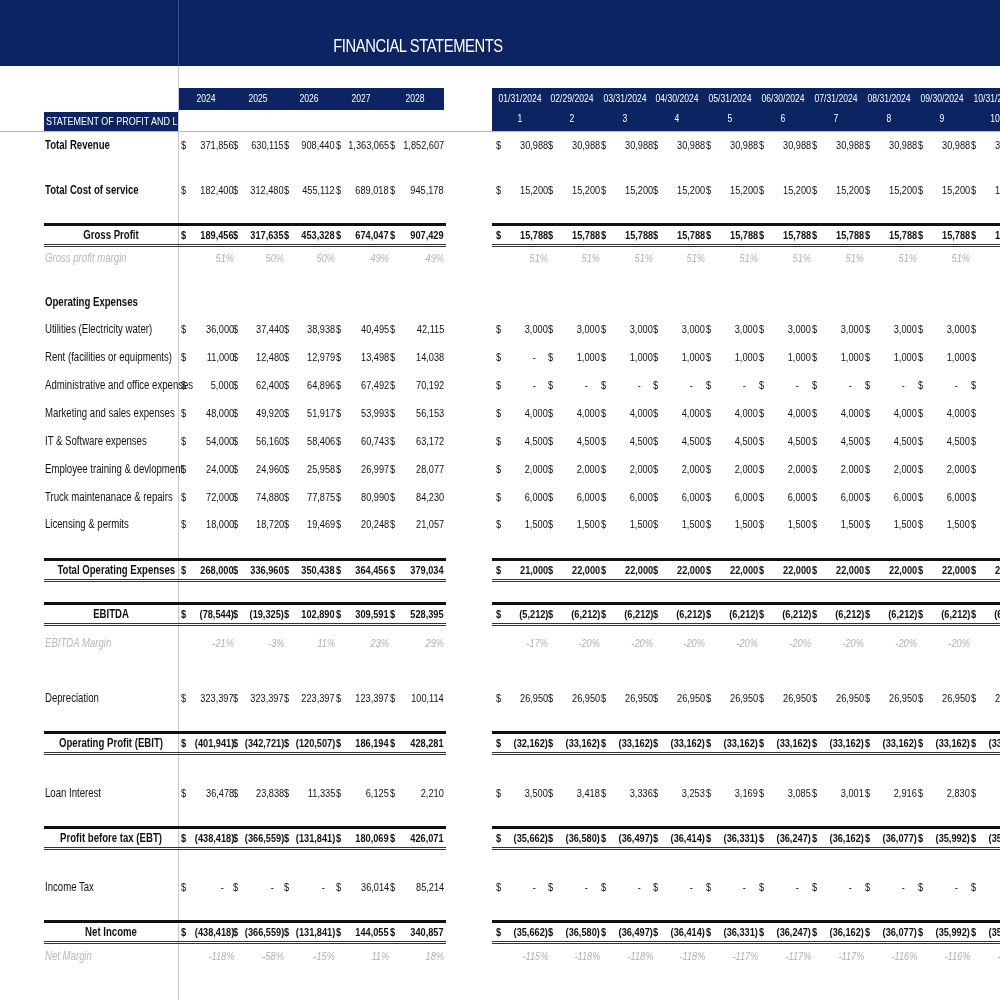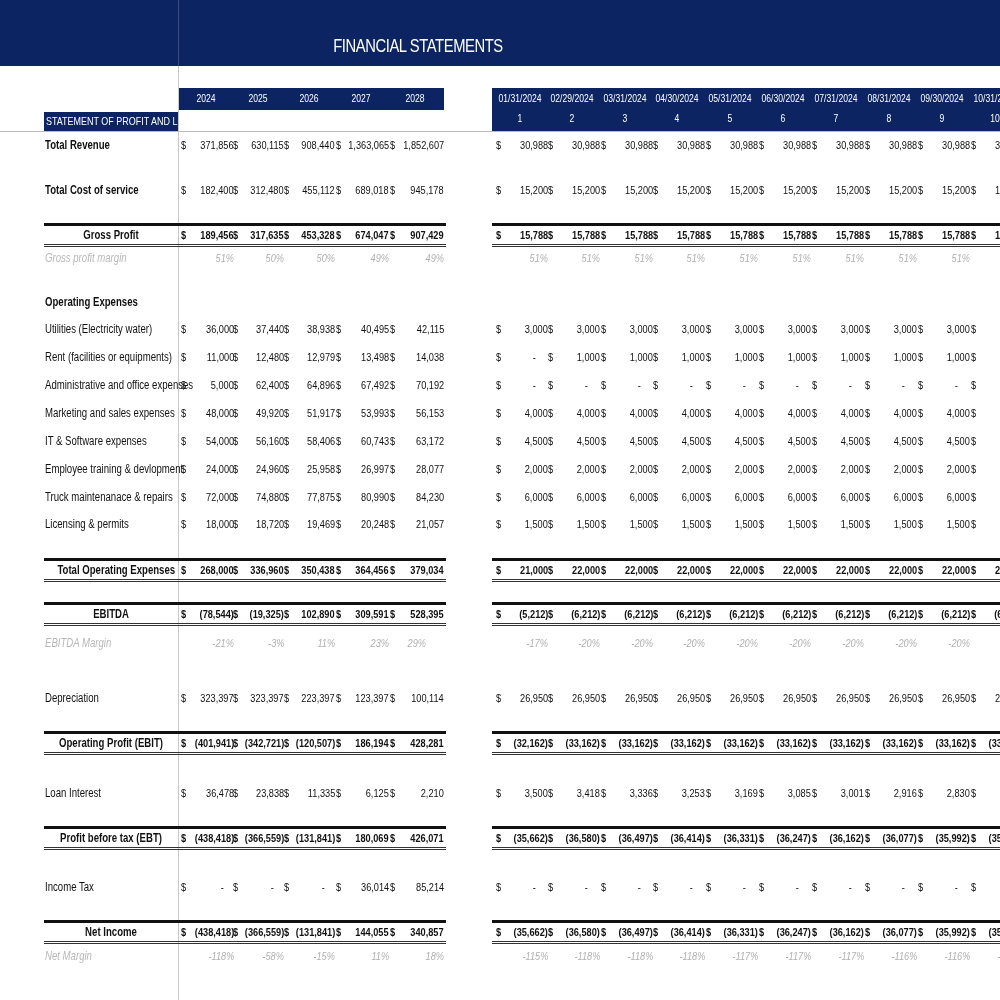--- a/index.html
+++ b/index.html
@@ -964,21 +964,21 @@
       </div>
       <div class="cell" style="left: 233px; width: 51px;">
         <span class="v">-3%</span>
       </div>
       <div class="cell" style="left: 284px; width: 51px;">
         <span class="v">11%</span>
       </div>
       <div class="cell" style="left: 336px; width: 53px;">
         <span class="v">23%</span>
       </div>
-      <div class="cell" style="left: 372px; width: 54px;">
+      <div class="cell" style="left: 390px; width: 54px;">
         <span class="v">29%</span>
       </div>
       <div class="cell" style="left: 496px; width: 52px;">
         <span class="v">-17%</span>
       </div>
       <div class="cell" style="left: 548px; width: 52px;">
         <span class="v">-20%</span>
       </div>
       <div class="cell" style="left: 601px; width: 52px;">
         <span class="v">-20%</span>

